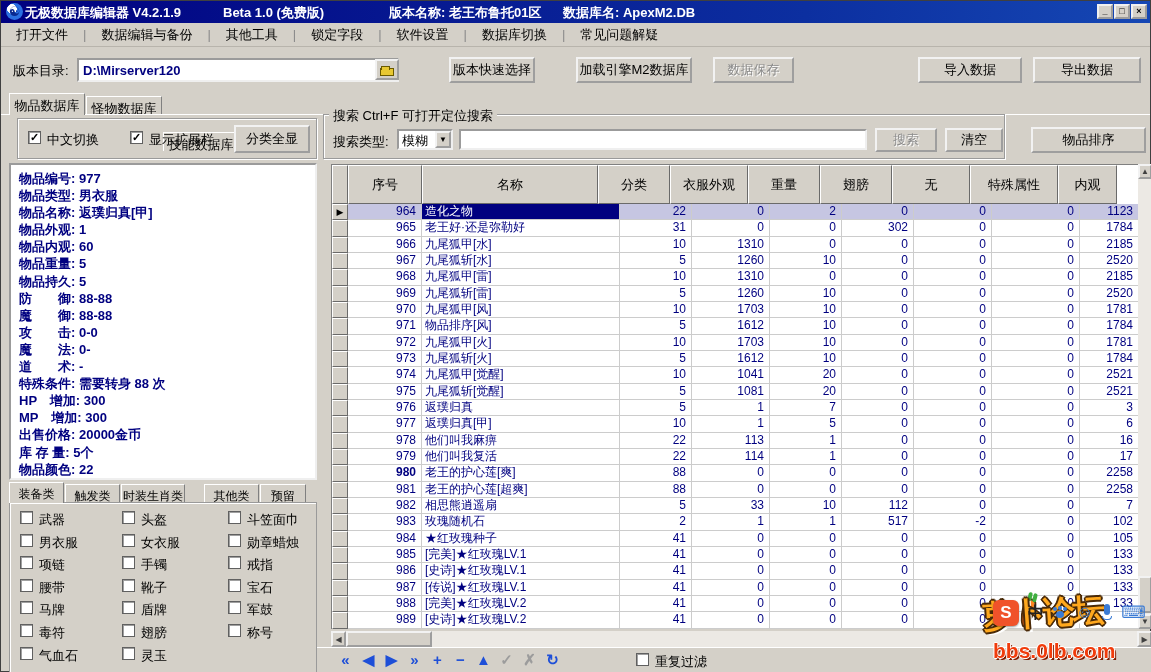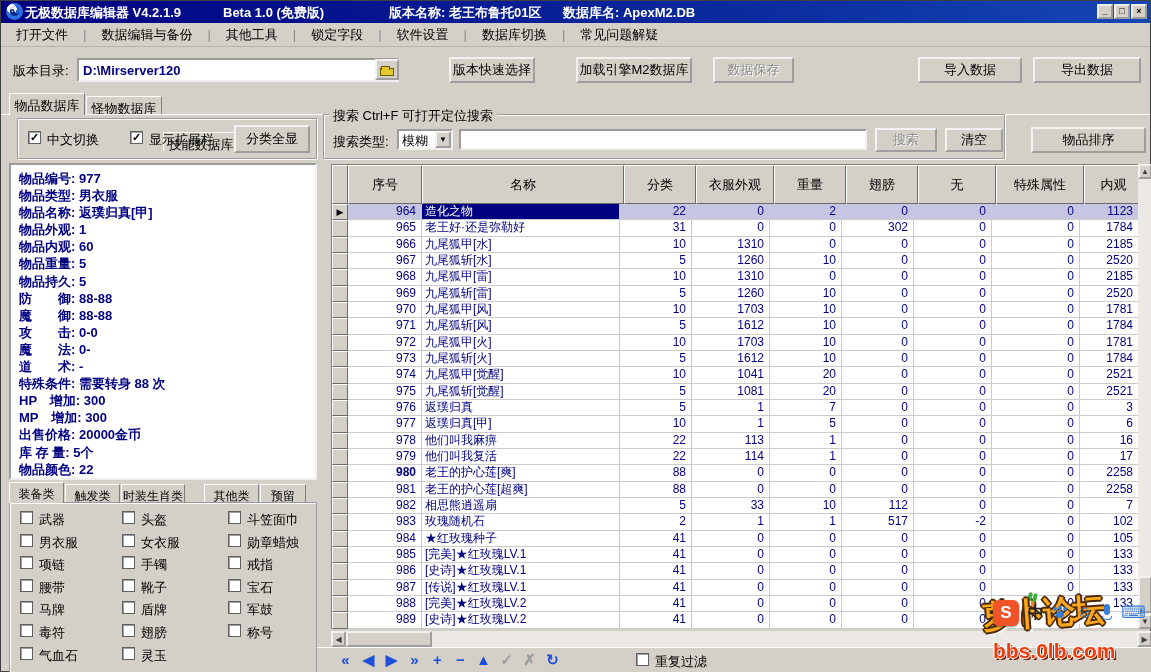--- a/index.html
+++ b/index.html
@@ -234,21 +234,21 @@
         <div class="cat-item"><div class="checkbox"></div><div style="display: inline;">气血石</div></div>
         <div class="cat-item"><div class="checkbox"></div><div style="display: inline;">灵玉</div></div>
         <div class="cat-item"></div>
       </div>
   </div>
 
   <div class="grid-wrap">
     <div class="grid-header" id="grid-header">
         <div class="gh-cell" style="width: 16px;"></div>
         <div class="gh-cell" style="width: 74px;">序号</div>
-        <div class="gh-cell" style="width: 202px;">名称</div>
+        <div class="gh-cell" style="width: 176px;">名称</div>
         <div class="gh-cell" style="width: 72px;">分类</div>
         <div class="gh-cell" style="width: 78px;">衣服外观</div>
         <div class="gh-cell" style="width: 72px;">重量</div>
         <div class="gh-cell" style="width: 72px;">翅膀</div>
         <div class="gh-cell" style="width: 78px;">无</div>
         <div class="gh-cell" style="width: 88px;">特殊属性</div>
         <div class="gh-cell" style="width: 59px; text-align: right;">内观</div>
       </div>
     <div class="grid-rows" id="grid-rows">
         <div class="g-row sel">
@@ -331,21 +331,21 @@
           <div class="g-cell num" style="width: 78px;">1703</div>
           <div class="g-cell num" style="width: 72px;">10</div>
           <div class="g-cell num" style="width: 72px;">0</div>
           <div class="g-cell num" style="width: 78px;">0</div>
           <div class="g-cell num" style="width: 88px;">0</div>
           <div class="g-cell num" style="width: 59px;">1781</div>
         </div>
         <div class="g-row">
           <div class="g-cell gutter" style="width: 16px;"></div>
           <div class="g-cell num" style="width: 74px;">971</div>
-          <div class="g-cell txt" style="width: 198px;">九尾狐斩[风]</div>
+          <div class="g-cell txt" style="width: 198px;">物品排序[风]</div>
           <div class="g-cell num" style="width: 72px;">5</div>
           <div class="g-cell num" style="width: 78px;">1612</div>
           <div class="g-cell num" style="width: 72px;">10</div>
           <div class="g-cell num" style="width: 72px;">0</div>
           <div class="g-cell num" style="width: 78px;">0</div>
           <div class="g-cell num" style="width: 88px;">0</div>
           <div class="g-cell num" style="width: 59px;">1784</div>
         </div>
         <div class="g-row">
           <div class="g-cell gutter" style="width: 16px;"></div>

